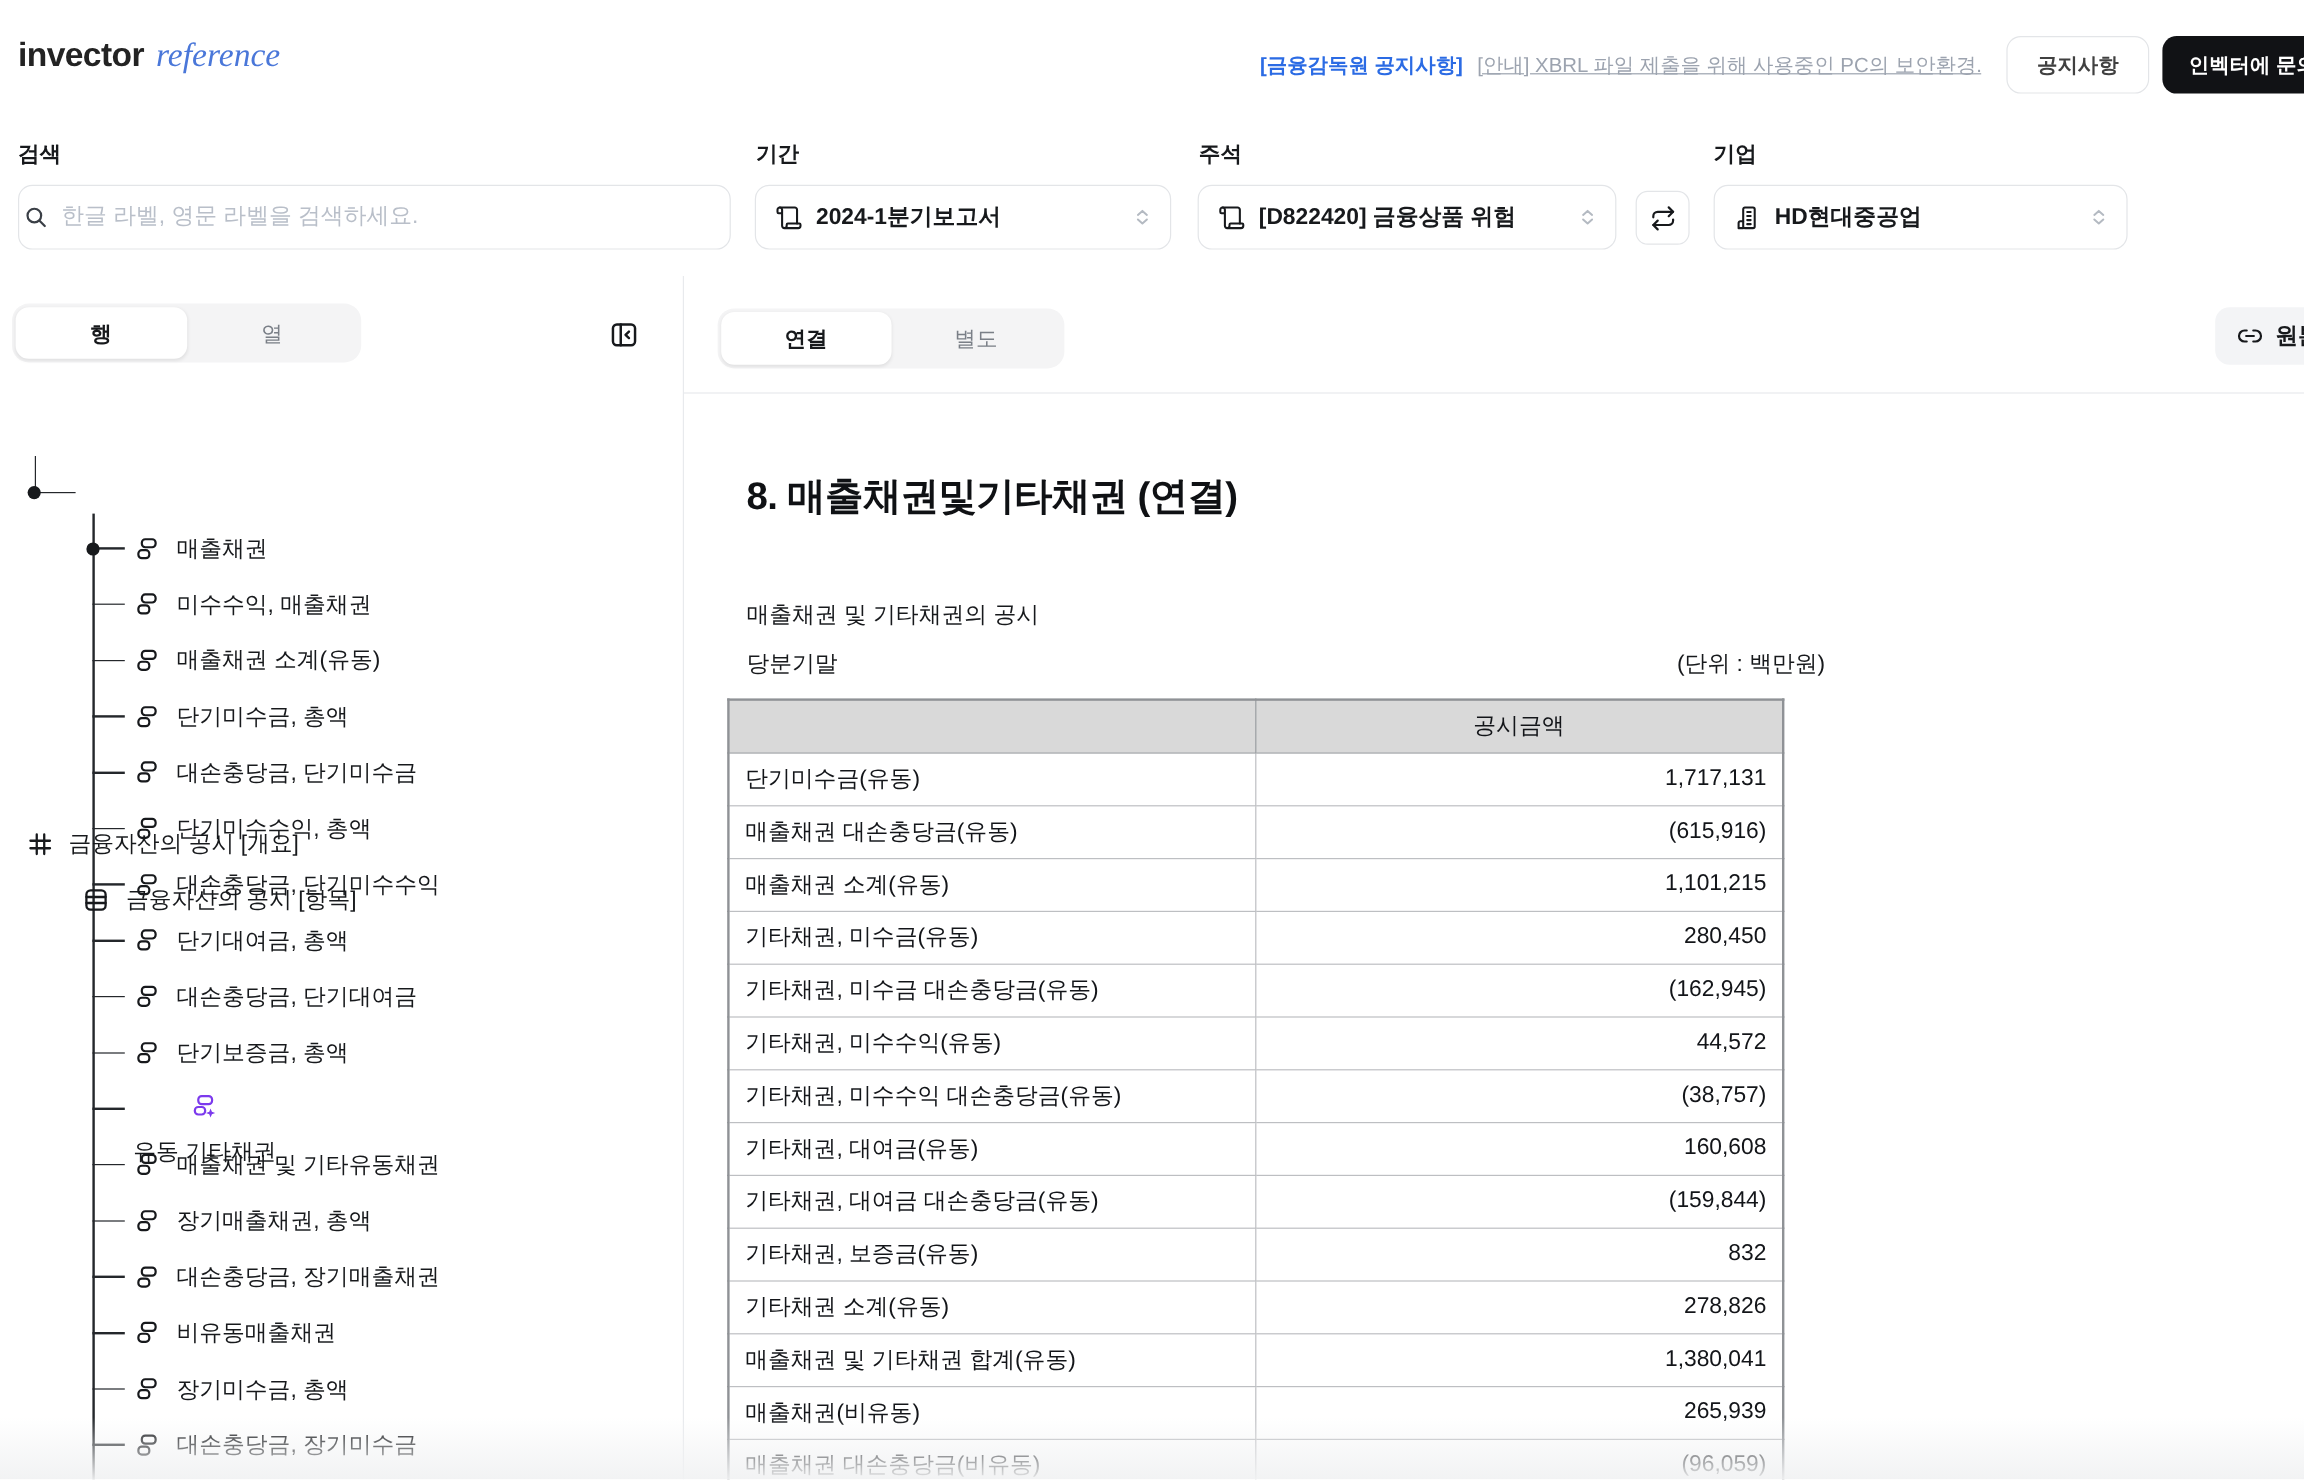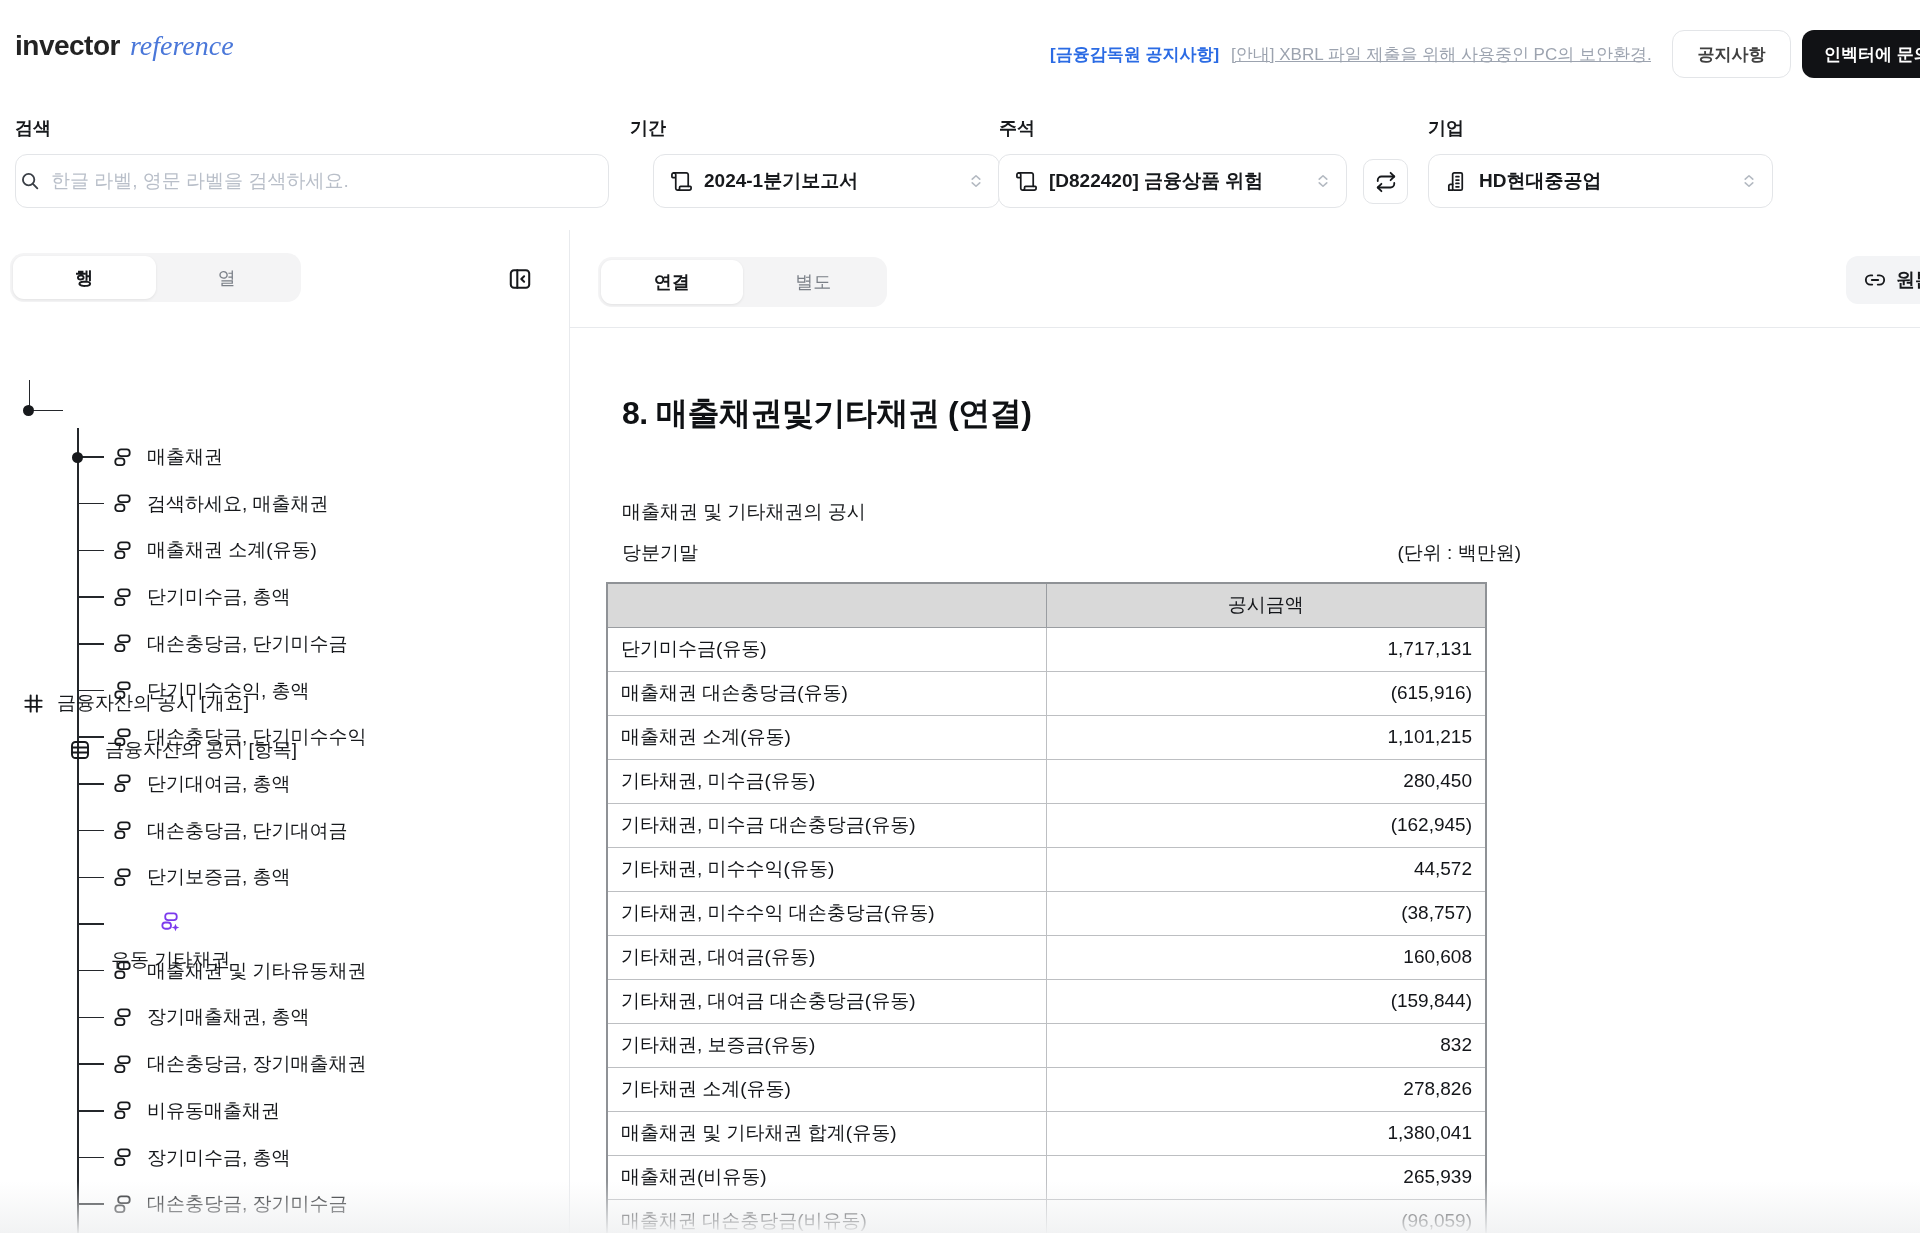--- a/index.html
+++ b/index.html
@@ -17,21 +17,21 @@
   .btn-outline { position:absolute; left:1672px; top:30px; width:119px; height:48px; background:#fff; border:1px solid #e3e5e8; border-radius:12px; font-size:17px; font-weight:600; color:#404040; display:flex; align-items:center; justify-content:center; cursor:pointer; }
   .btn-dark { position:absolute; left:1802px; top:30px; width:190px; height:48px; background:#111215; border:none; border-radius:12px; font-size:17px; font-weight:600; color:#fff; display:flex; align-items:center; justify-content:flex-start; padding-left:22px; cursor:pointer; }
 
   
   .filter-label { position:absolute; top:116px; font-size:18px; font-weight:700; color:#17191c; }
   .control { position:absolute; top:154px; height:54px; border:1px solid #e3e5e8; border-radius:12px; background:#fff; display:flex; align-items:center; }
   .search-box { left:15px; width:594px; padding:0 3px; gap:10px; }
   .search-box input { border:none; outline:none; flex:1; font-size:19px; font-family:inherit; color:#17191c; }
   .search-box input::placeholder { color:#b9bfc9; }
   .dropdown { padding:0 14px 0 16px; gap:11px; cursor:pointer; }
-  .dd-period { left:629px; width:347px;margin-left:24px; }
+  .dd-period { left:629px; width:347px; }
   .dd-footnote { left:998px; width:349px; }
   .dd-company { left:1428px; width:345px; }
   .dd-value { flex:1; font-size:19px; font-weight:600; color:#17191c; white-space:nowrap; overflow:hidden; text-overflow:ellipsis; }
   .swap-btn { position:absolute; left:1363px; top:159px; width:45px; height:45px; border:1px solid #e3e5e8; border-radius:10px; background:#fff; display:flex; align-items:center; justify-content:center; cursor:pointer; }
   .icon { display:inline-flex; align-items:center; justify-content:center; flex:none; }
 
   
   .v-divider { position:absolute; left:569px; top:230px; width:1px; height:1003px; background:#e8eaed; }
   .h-divider { position:absolute; left:570px; top:327px; width:1350px; height:1px; background:#e8eaed; }
 
@@ -218,21 +218,21 @@
           <span class="tree-label">매출채권</span>
         </div>
         <div class="tick" style="top: 162.9px;"></div>
         <div class="tree-row tree-item" style="top: 140.7px;">
           <span class="icon">
             <svg width="23" height="23" viewBox="0 0 24 24" fill="none" stroke="#17191c" stroke-width="1.9" stroke-linejoin="round">
               <rect x="7.5" y="3.5" width="12" height="7" rx="3"></rect>
               <rect x="4.5" y="13" width="9.5" height="7" rx="3"></rect>
             </svg>
           </span>
-          <span class="tree-label">검색하세요, 매출채권</span>
+          <span class="tree-label">미수수익, 매출채권</span>
         </div>
         <div class="tick" style="top: 209.6px;"></div>
         <div class="tree-row tree-item" style="top: 187.4px;">
           <span class="icon">
             <svg width="23" height="23" viewBox="0 0 24 24" fill="none" stroke="#17191c" stroke-width="1.9" stroke-linejoin="round">
               <rect x="7.5" y="3.5" width="12" height="7" rx="3"></rect>
               <rect x="4.5" y="13" width="9.5" height="7" rx="3"></rect>
             </svg>
           </span>
           <span class="tree-label">매출채권 소계(유동)</span>

